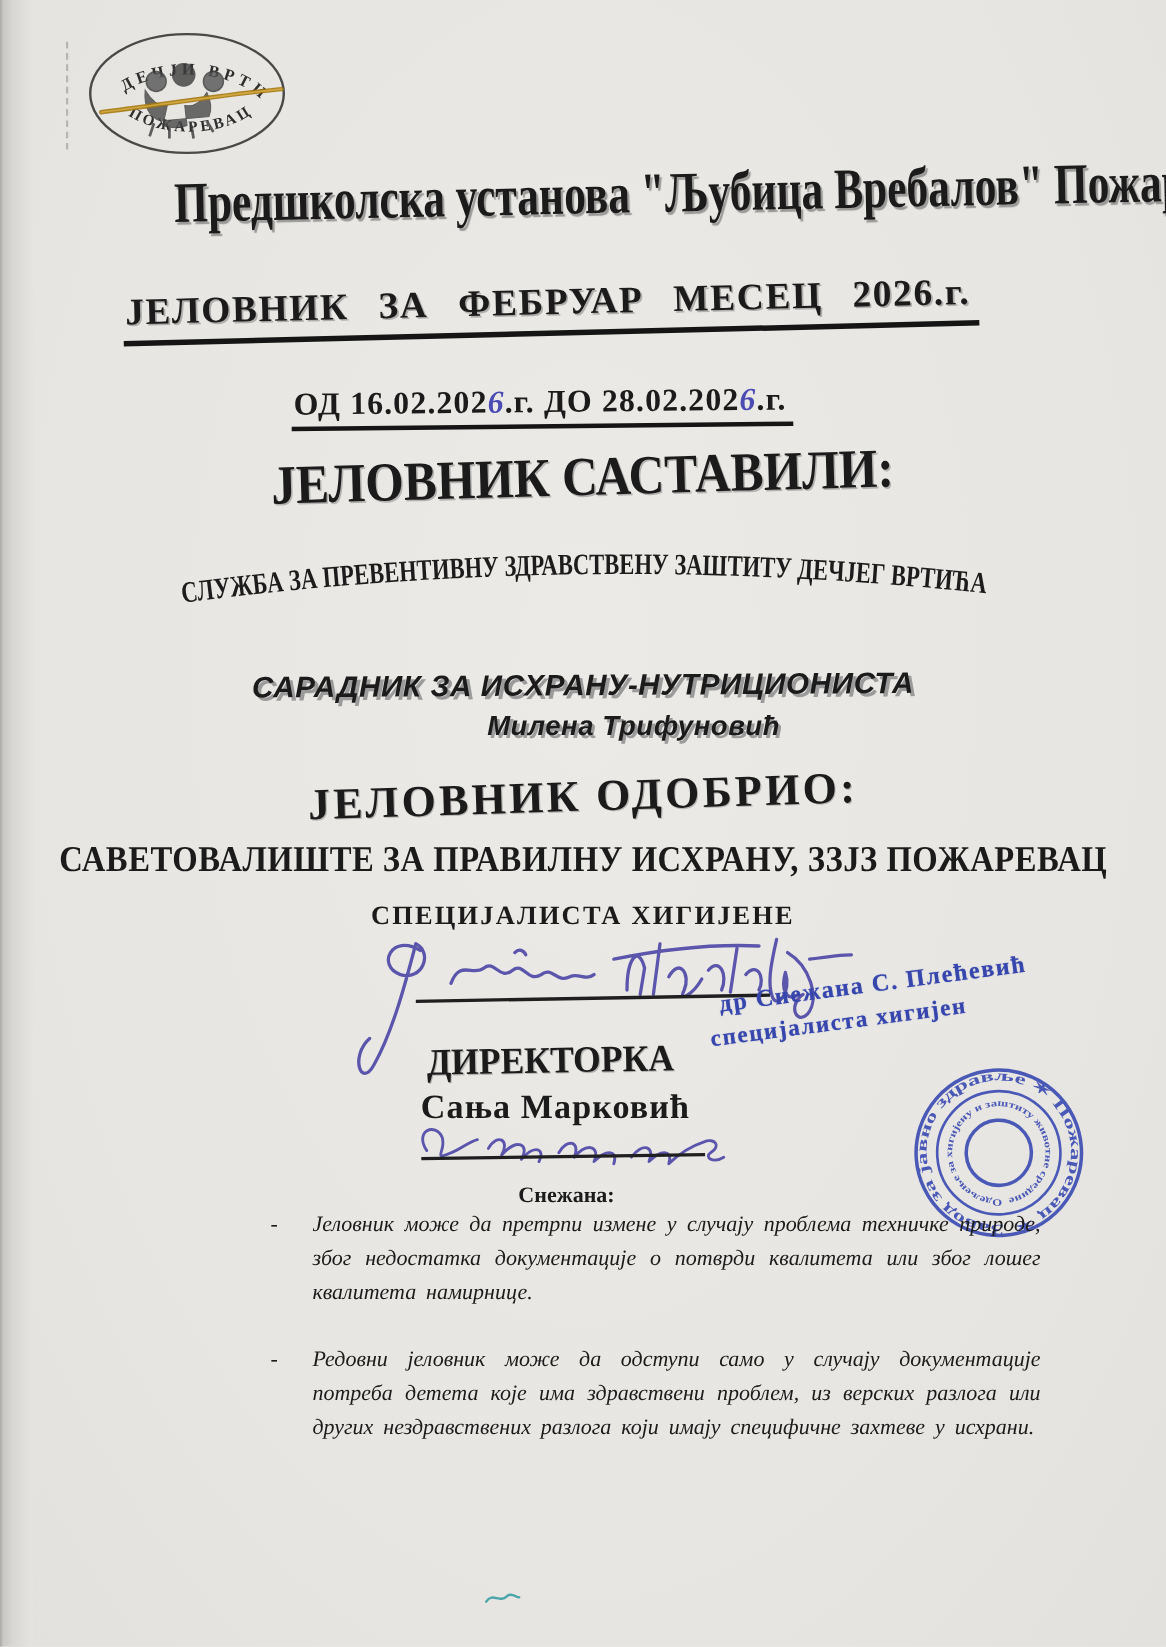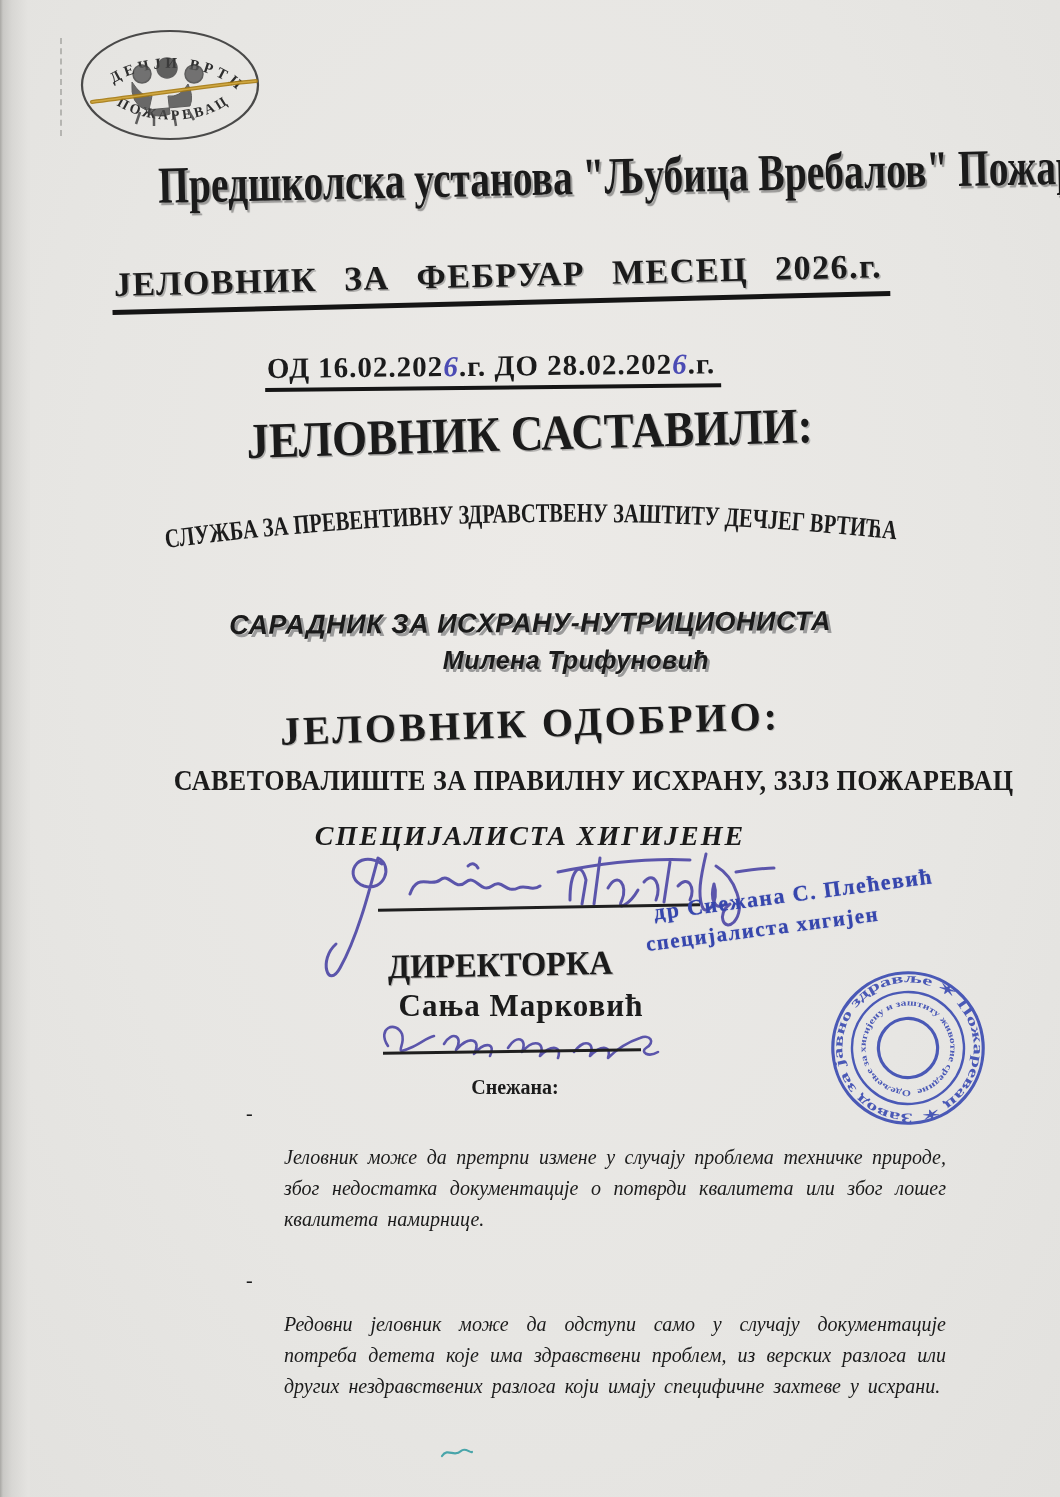--- a/index.html
+++ b/index.html
@@ -60,42 +60,42 @@
     font-weight:bold;font-style:italic;letter-spacing:0.5px;
     text-shadow:2.5px 2.5px 0 #9b9b9b;
     margin-left:46px;
   }
   .approved{
     top:700px;font-size:40px;white-space:nowrap;letter-spacing:3px;
     transform:rotate(-1.8deg);font-weight:bold;
     text-shadow:1px 1px 0 rgba(90,90,90,.35);
   }
   .counsel{
-    top:764px;font-size:29px;font-weight:bold;white-space:nowrap;text-align:right;
+    top:764px;font-size:33px;font-weight:bold;white-space:nowrap;
   }
   .counsel .squeeze{display:inline-block;transform:scaleX(0.9);transform-origin:center;letter-spacing:0.5px;}
   .hygiene{
-    top:820px;font-size:28px;font-style:italic;font-weight:bold;letter-spacing:2px;white-space:nowrap;
+    top:820px;font-size:24px;font-weight:bold;letter-spacing:2px;white-space:nowrap;
   }
   .sig-underline1{left:378px;top:906px;width:322px;transform:rotate(-1deg);}
   .stamp-lines{
     left:652px;top:898px;transform:rotate(-7.5deg);transform-origin:left top;
     color:#3646ad;font-weight:bold;font-size:22px;letter-spacing:1.5px;white-space:nowrap;
     text-shadow:0 0 1px rgba(54,70,173,.7);line-height:30px;
   }
   .stamp-lines .l2{margin-left:-12px;font-size:21px;}
   .director-label{top:946px;left:0;width:1000px;text-align:center;font-size:34px;font-weight:bold;white-space:nowrap;}
   .director-label .squeeze{display:inline-block;transform:scaleX(0.95) rotate(-1deg);transform-origin:center;text-shadow:1px 1px 0 rgba(80,80,80,.35);}
-  .director-name{top:988px;left:0;width:1010px;text-align:center;font-size:31px;font-weight:bold;letter-spacing:1px;white-space:nowrap;padding-left:16px;}
+  .director-name{top:988px;left:0;width:1010px;text-align:center;font-size:31px;font-weight:bold;letter-spacing:1px;white-space:nowrap;}
   .sig-underline2{left:383px;top:1050px;width:258px;height:2.5px;transform:rotate(-0.8deg);}
   .note-head{top:1076px;left:0;width:1030px;text-align:center;font-size:20px;font-weight:bold;}
   .notes{left:246px;top:1098px;width:700px;font-size:20px;font-style:italic;line-height:31px;}
   .note-item{display:flex;margin-bottom:30px;}
   .note-dash{width:38px;flex:none;}
-  .note-text{flex:1;text-align:justify;word-spacing:4px;margin-top:44px;}
+  .note-text{flex:1;text-align:justify;word-spacing:4px;}
   .round-stamp{left:828px;top:968px;width:160px;height:160px;transform:rotate(176deg);opacity:.9;}
   .logo{left:70px;top:22px;}
   .dash-line{left:60px;top:38px;height:98px;border-left:2px dashed #8f8f8b;opacity:.55;}
   .teal-mark{left:440px;top:1444px;}
 </style>
 </head>
 <body>
 
 <div class="paper-tint"></div>
 <div class="scan-edge"></div>

